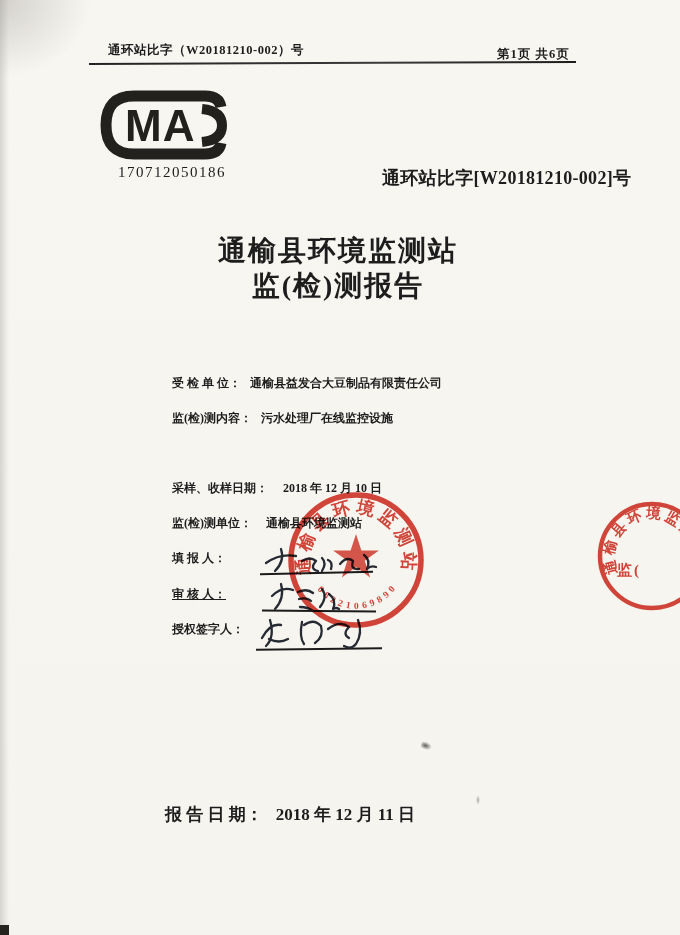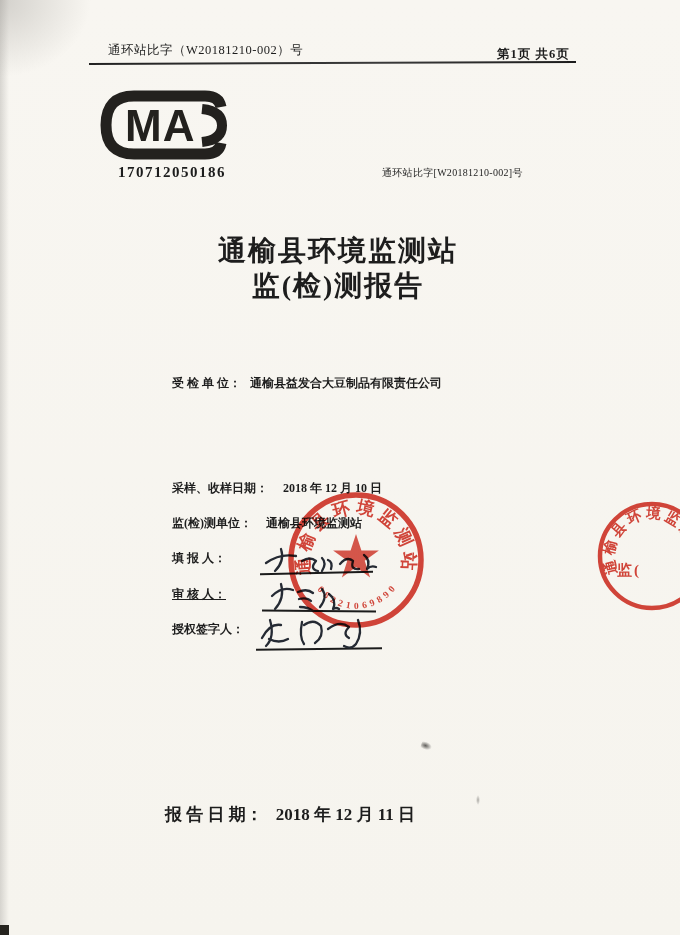--- a/index.html
+++ b/index.html
@@ -10,26 +10,26 @@
     background:
       radial-gradient(130px 110px at 0 0, rgba(150,147,142,.38), rgba(150,147,142,0) 70%),
       linear-gradient(90deg, rgba(140,138,134,.30) 0, rgba(140,138,134,0) 9px),
       linear-gradient(#f8f6f1,#f6f4ee);
     overflow:hidden;
     font-family:"Liberation Serif","DejaVu Serif",serif;
     color:#1d1d1d;
   }
   .abs{position:absolute;}
   
-  .hdr-left{left:108px;top:42px;font-size:12.5px;font-weight:400;letter-spacing:.5px;}
+  .hdr-left{left:108px;top:42px;font-size:12.5px;font-weight:700;letter-spacing:.5px;}
   .hdr-right{left:497px;top:46px;font-size:12.5px;font-weight:600;letter-spacing:1px;}
   .hdr-rule{left:89px;top:62px;width:487px;height:2.2px;background:linear-gradient(90deg,#222,#3a3a3a 60%,#1c1c1c);transform:rotate(-.25deg);}
   
-  .cma-serial{left:118px;top:164px;font-size:15px;letter-spacing:1.5px;font-weight:700;}
-  .cma-ref{left:382px;top:166px;font-size:10px;font-weight:400;letter-spacing:.3px;}
+  .cma-serial{left:118px;top:164px;font-size:15px;letter-spacing:1.5px;font-weight:400;}
+  .cma-ref{left:382px;top:166px;font-size:18px;font-weight:700;letter-spacing:.3px;}
   
   .title-block{left:0;right:4px;top:233px;text-align:center;font-weight:700;font-size:28px;letter-spacing:2px;line-height:35px;}
   
   .frow{left:172px;font-size:12px;font-weight:700;white-space:nowrap;}
   .frow .val{margin-left:9px;}
   .r1{top:375px;} .r2{top:410px;} .r3{top:445px;}
   .r4{top:480px;} .r4 .val{margin-left:15px;}
   .r5{top:515px;} .r5 .val{margin-left:14px;}
   .r6{top:550px;} .r7{top:586px;text-decoration:underline;} .r8{top:621px;}
   .rdate{left:165px;top:803px;font-size:17px;font-weight:700;white-space:nowrap;}
@@ -64,20 +64,23 @@
   <div class="abs cma-serial">170712050186</div>
   <div class="abs cma-ref">通环站比字[W20181210-002]号</div>
 
   <div class="abs title-block">
     <div>通榆县环境监测站</div>
     <div>监(检)测报告</div>
   </div>
 
   <div class="abs frow r1">
     <span class="lbl">受 检 单 位：</span><span class="val">通榆县益发合大豆制品有限责任公司</span>
+  </div>
+  <div class="abs frow r2">
+    <span class="lbl">监(检)测内容：</span><span class="val">污水处理厂在线监控设施</span>
   </div>
   <div class="abs frow r4">
     <span class="lbl">采样、收样日期：</span><span class="val">2018 年 12 月 10 日</span>
   </div>
   <div class="abs frow r5">
     <span class="lbl">监(检)测单位：</span><span class="val">通榆县环境监测站</span>
   </div>
   <div class="abs frow r6">
     <span class="lbl">填  报  人：</span>
   </div>

